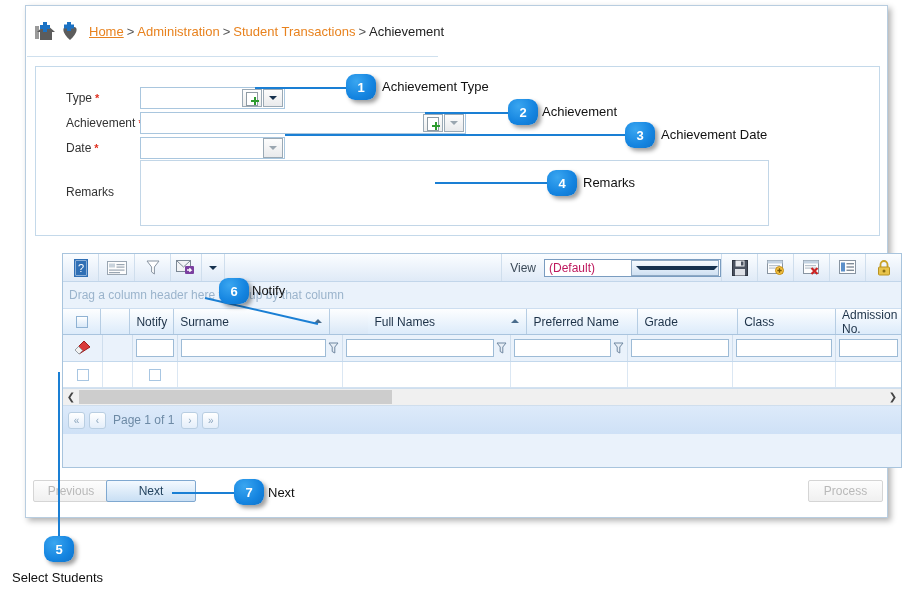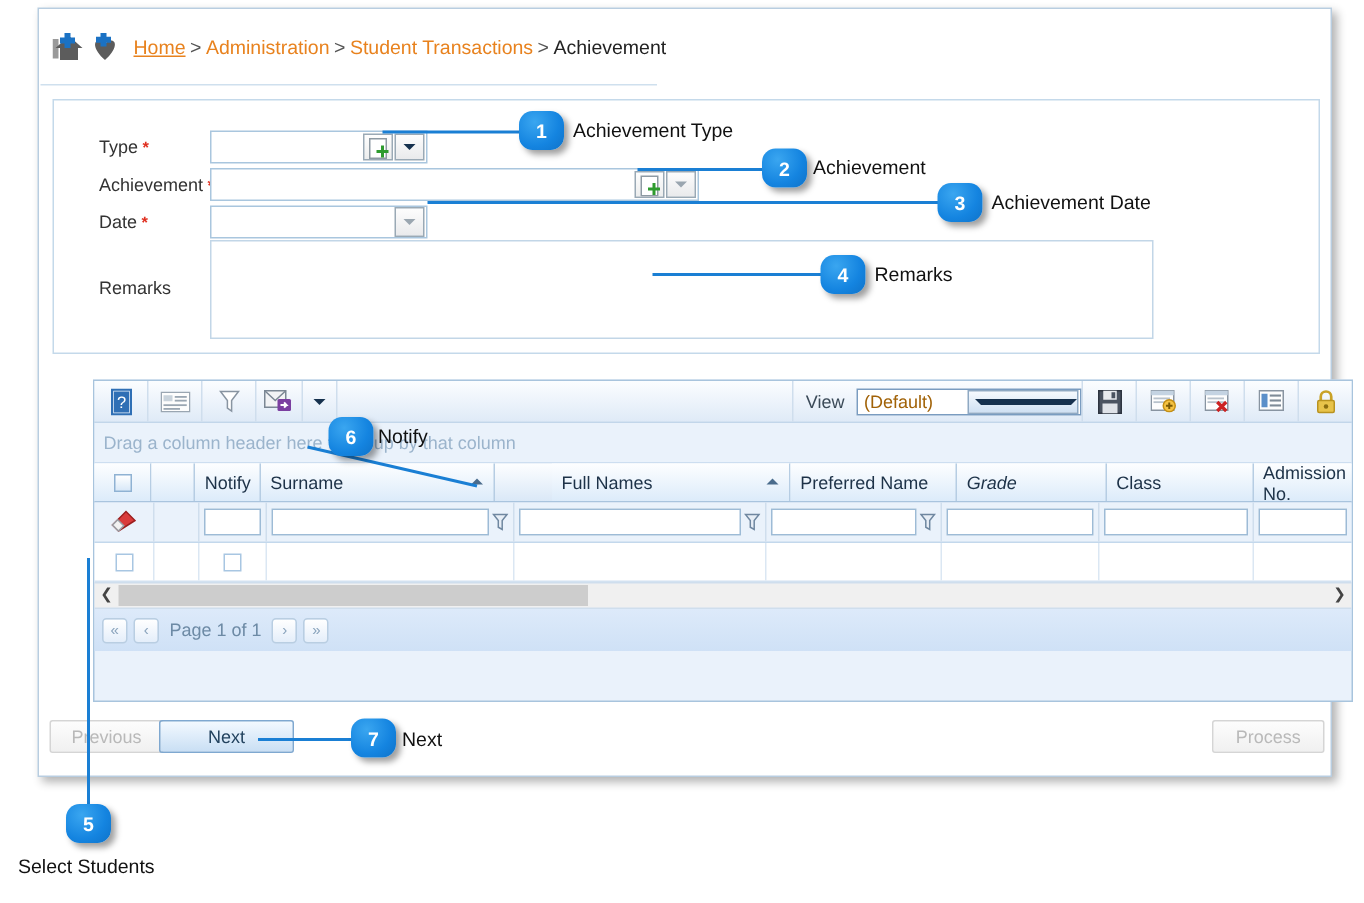--- a/index.html
+++ b/index.html
@@ -88,22 +88,22 @@
     border-bottom:1px solid #c2d6ea;
   }
   .tb-btn{
     width:35px;display:flex;align-items:center;justify-content:center;
     border-right:1px solid #cfdeed;cursor:default;
   }
   .tb-gap{flex:1;border-right:1px solid #cfdeed;}
   .tb-split{width:22px;display:flex;align-items:center;justify-content:center;border-right:1px solid #cfdeed;}
   .tb-view-label{display:flex;align-items:center;padding:0 8px;color:#3b4a58;font-size:12px;}
   .view-combo{
-    width:150px;height:18px;border:1px solid #7a9cc0;background:#fff;
-    display:flex;align-items:center;font-size:12px;color:#a16207;
+    width:177px;height:18px;border:1px solid #7a9cc0;background:#fff;
+    display:flex;align-items:center;font-size:12px;color:#be185d;
     align-self:center;box-sizing:border-box;
   }
   .view-combo span{padding-left:4px;flex:1;}
   .view-combo .vb{
     width:17px;height:16px;border:1px solid #8fa9c3;margin:0 1px 0 0;
     background:linear-gradient(#f6fafe,#cfe0f2);
     display:flex;align-items:center;justify-content:center;box-sizing:border-box;
   }
   .tb-icon-btn{width:35px;display:flex;align-items:center;justify-content:center;border-left:1px solid #cfdeed;}
   .group-bar{
@@ -372,21 +372,21 @@
       <div class="hdr-cell" style="width:45px;">Notify</div>
       <div class="hdr-cell" style="width:165px;">
           <span>Surname</span>
           <span class="sort-asc"></span>
         </div>
       <div class="hdr-cell" style="width:168px;margin-left:38px;">
           <span>Full Names</span>
           <span class="sort-asc"></span>
         </div>
       <div class="hdr-cell" style="width:117px;">Preferred Name</div>
-      <div class="hdr-cell" style="width:105px;font-style:italic;">Grade</div>
+      <div class="hdr-cell" style="width:105px;">Grade</div>
       <div class="hdr-cell" style="width:103px;">Class</div>
       <div class="hdr-cell" style="width:65px;border-right:none;">Admission No.</div>
     </div>
 
     <div class="filter-row">
       <div class="filter-cell" style="width:40px;justify-content:center;">
         <svg width="20" height="16" viewBox="0 0 20 16">
           <path d="M6 14 L2 10 L11 1 L17 7 Z" fill="#d93b3b" stroke="#9c1f1f"></path>
           <path d="M2 10 L6 14 L9.5 10.5 L5.5 6.5 Z" fill="#f2f2f2" stroke="#9aa0a6"></path>
         </svg>

